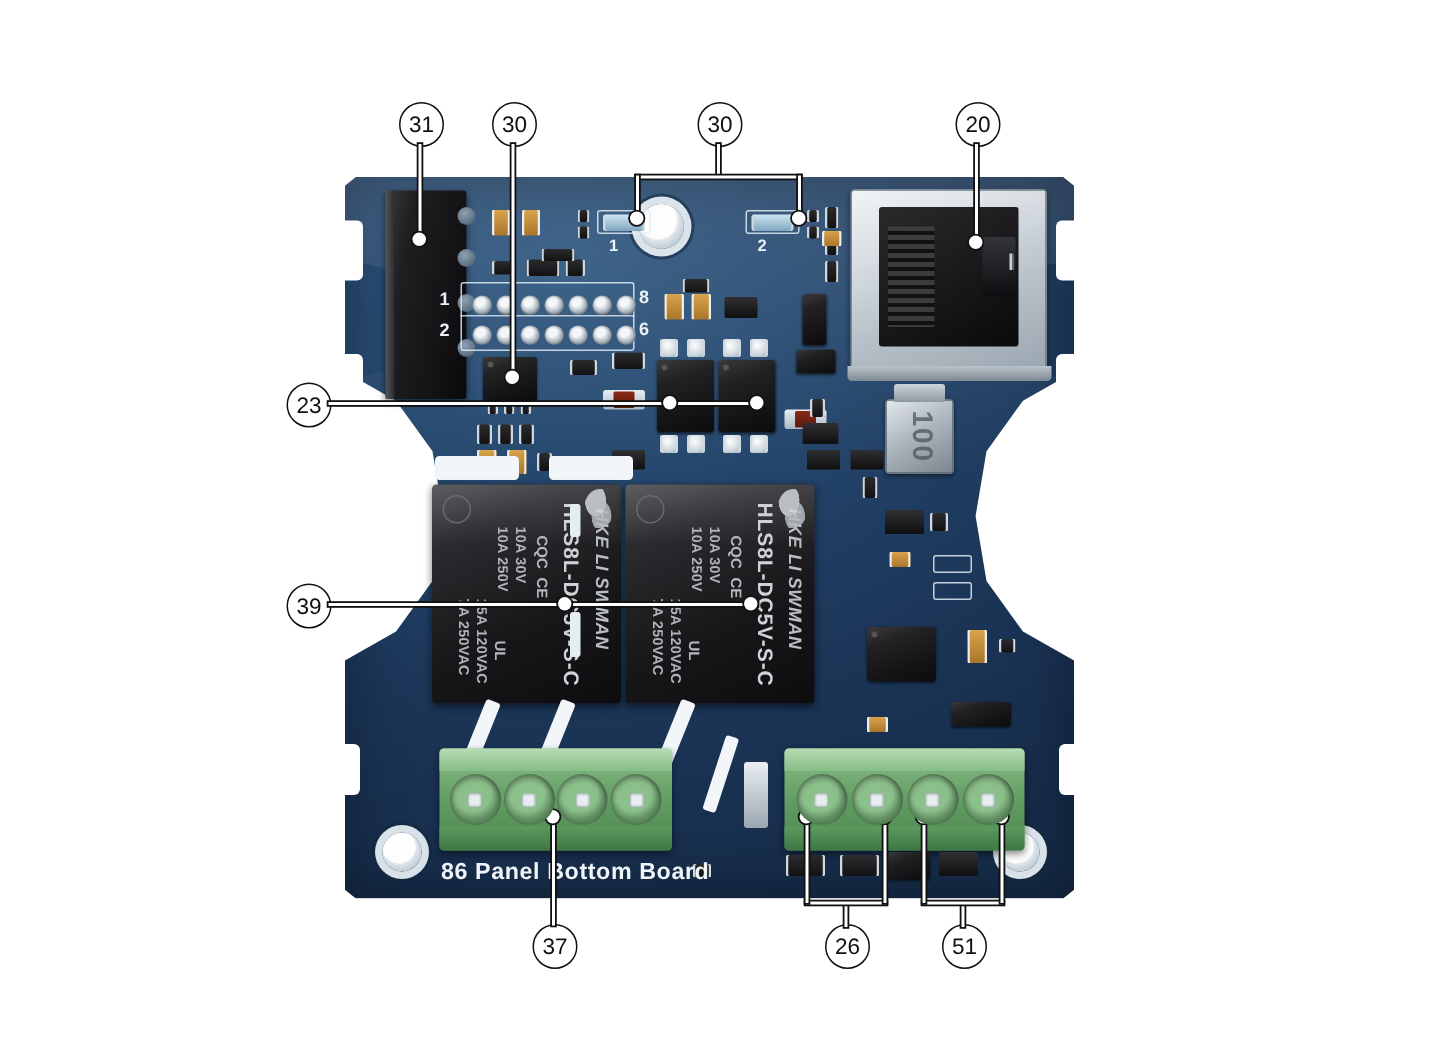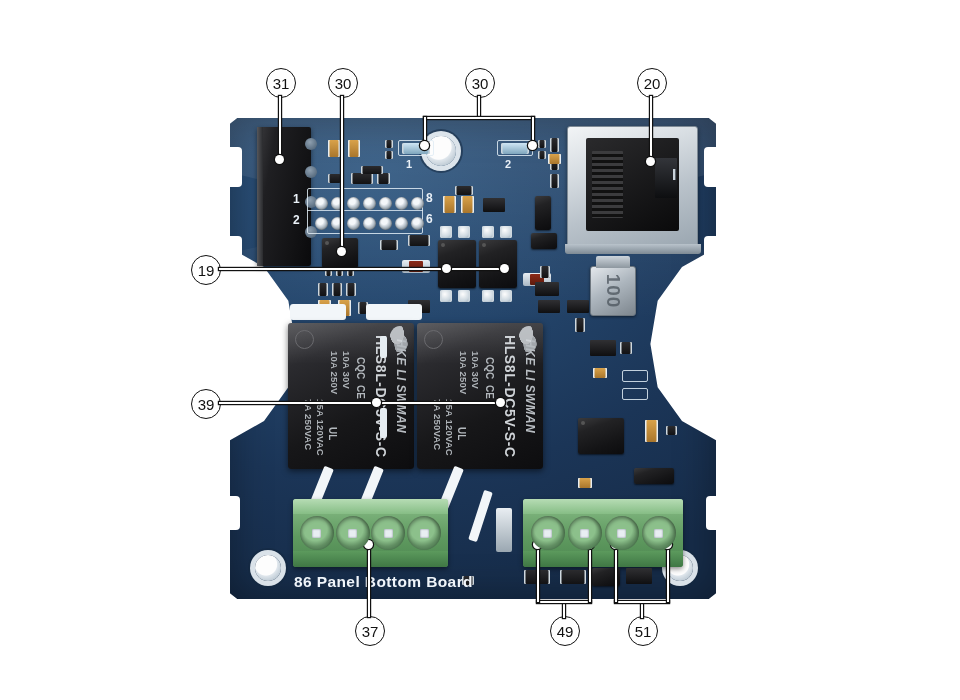--- a/index.html
+++ b/index.html
@@ -415,41 +415,41 @@
     <div class="enddot" style="left:528px;top:141px;"></div>
   </div>
 
   <div class="callout">
     <div class="cbubble" style="left:637px;top:68px;">20</div>
     <div class="lead wv" style="left:650px;top:96px;height:66px;"></div>
     <div class="enddot" style="left:646px;top:157px;"></div>
   </div>
 
   <div class="callout">
-    <div class="cbubble" style="left:191px;top:255px;">19</div>
+    <div class="cbubble" style="left:191px;top:255px;">23</div>
     <div class="lead wh" style="left:219px;top:268px;width:286px;"></div>
     <div class="enddot" style="left:442px;top:264px;"></div>
     <div class="enddot" style="left:500px;top:264px;"></div>
   </div>
 
   <div class="callout">
     <div class="cbubble" style="left:191px;top:389px;">39</div>
     <div class="lead wh" style="left:219px;top:402px;width:286px;"></div>
     <div class="enddot" style="left:372px;top:398px;"></div>
     <div class="enddot" style="left:496px;top:398px;"></div>
   </div>
 
   <div class="callout">
     <div class="cbubble" style="left:355px;top:616px;">37</div>
     <div class="lead wv" style="left:368px;top:545px;height:72px;"></div>
     <div class="enddot" style="left:364px;top:540px;"></div>
   </div>
 
   <div class="callout">
-    <div class="cbubble" style="left:550px;top:616px;">49</div>
+    <div class="cbubble" style="left:550px;top:616px;">26</div>
     <div class="lead wv" style="left:563px;top:602px;height:16px;"></div>
     <div class="lead wh" style="left:537px;top:601px;width:54px;"></div>
     <div class="lead wv" style="left:537px;top:545px;height:57px;"></div>
     <div class="lead wv" style="left:589px;top:545px;height:57px;"></div>
     <div class="enddot" style="left:533px;top:540px;"></div>
     <div class="enddot" style="left:585px;top:540px;"></div>
   </div>
 
   <div class="callout">
     <div class="cbubble" style="left:628px;top:616px;">51</div>

